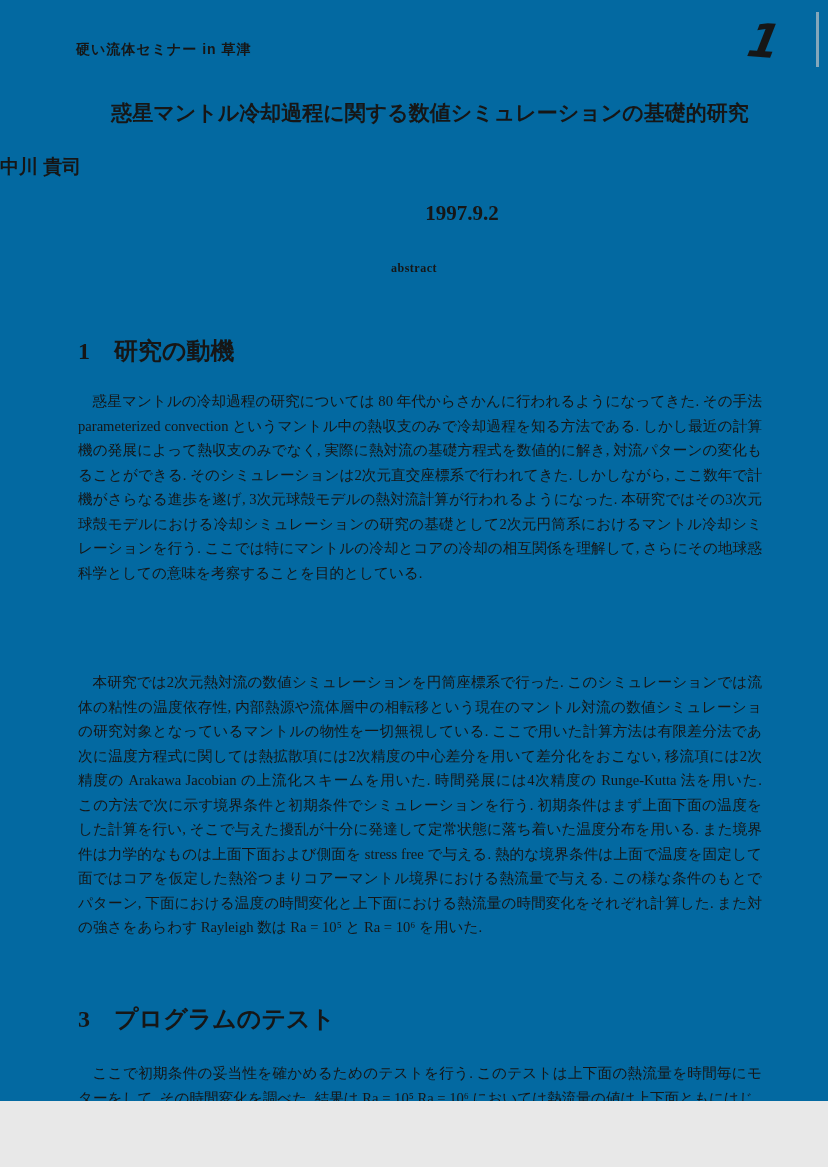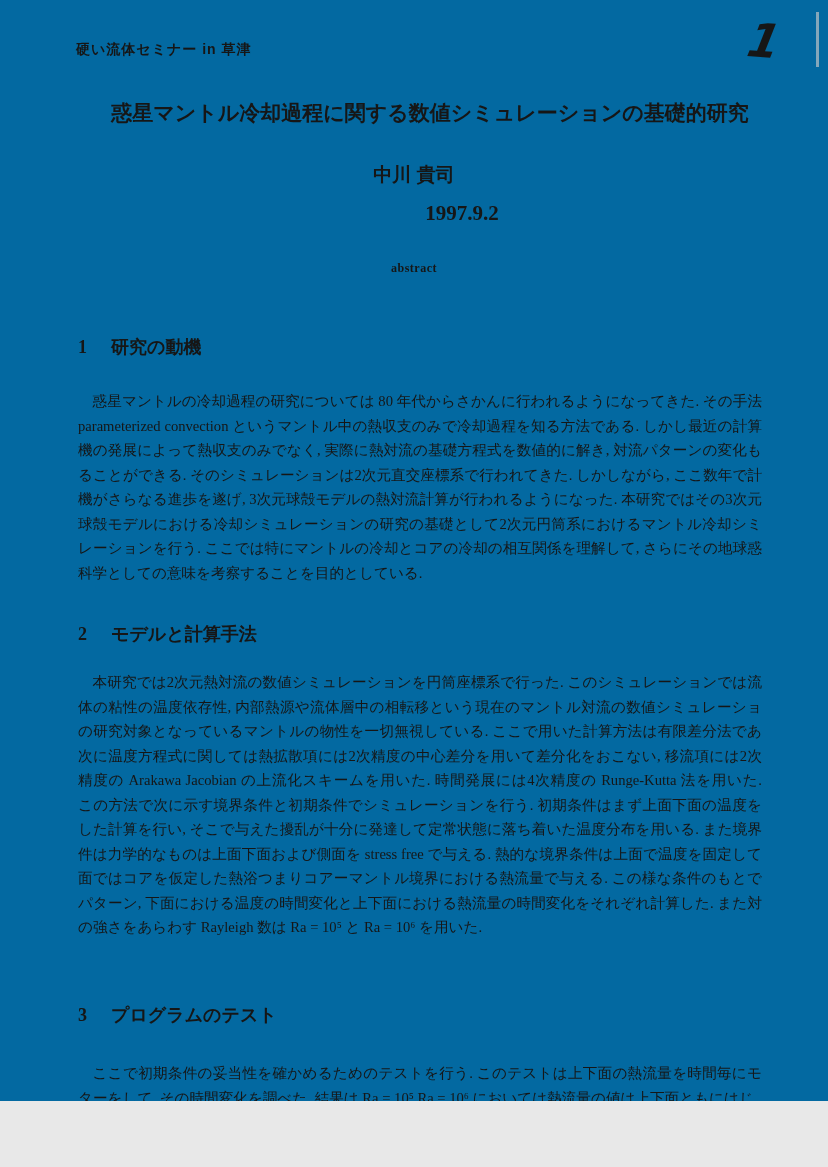--- a/index.html
+++ b/index.html
@@ -29,40 +29,39 @@
     width:3px; height:55px; background:#c9c9c9; opacity:.65;
   }
   .title {
     position:absolute; left:0; top:99px; width:100%;
     text-align:center;
     font-family:"Liberation Sans", sans-serif;
     font-weight:bold; font-size:21px;padding-left:16px;
   }
   .author {
     position:absolute; left:0; top:154px; width:100%;
-    text-align:center;
     font-family:"Liberation Sans", sans-serif;
-    font-weight:600; font-size:19px;margin-top:8px;
+    font-weight:600; font-size:19px;
   }
   .date {
     position:absolute; left:0; top:201px; width:100%;
     text-align:center;
     font-family:"Liberation Serif", serif;
     font-weight:bold; font-size:21px;padding-left:48px;
   }
   .abstract-label {
     position:absolute; left:0; top:261px; width:100%;
     text-align:center;
     font-family:"Liberation Serif", serif;
     font-weight:bold; font-size:12px; letter-spacing:.5px;
   }
   .section-heading {
     position:absolute; left:78px;
     font-family:"Liberation Sans", sans-serif;
-    font-weight:bold; font-size:18px;
+    font-weight:bold; font-size:24px;
     white-space:nowrap;
   }
   .section-heading .sec-num {
     font-family:"Liberation Serif", serif;
     display:inline-block; margin-right:24px;
   }
   .para {
     position:absolute; left:78px; width:684px;
     font-size:14.6px; line-height:24.55px;
     font-family:"Liberation Serif", serif;
@@ -106,23 +105,20 @@
     <div class="line indent">惑星マントルの冷却過程の研究については 80 年代からさかんに行われるようになってきた. その手法は</div>
     <div class="line">parameterized convection というマントル中の熱収支のみで冷却過程を知る方法である. しかし最近の計算</div>
     <div class="line">機の発展によって熱収支のみでなく, 実際に熱対流の基礎方程式を数値的に解き, 対流パターンの変化もみ</div>
     <div class="line">ることができる. そのシミュレーションは2次元直交座標系で行われてきた. しかしながら, ここ数年で計算</div>
     <div class="line">機がさらなる進歩を遂げ, 3次元球殻モデルの熱対流計算が行われるようになった. 本研究ではその3次元</div>
     <div class="line">球殻モデルにおける冷却シミュレーションの研究の基礎として2次元円筒系におけるマントル冷却シミュ</div>
     <div class="line">レーションを行う. ここでは特にマントルの冷却とコアの冷却の相互関係を理解して, さらにその地球惑星</div>
     <div class="line lastline">科学としての意味を考察することを目的としている.</div>
   </div>
 
-  <div class="section-heading" id="sec2">
-    <span class="sec-num">2</span><span>モデルと計算手法</span>
-  </div>
   <div class="para" id="para2">
     <div class="line indent">本研究では2次元熱対流の数値シミュレーションを円筒座標系で行った. このシミュレーションでは流</div>
     <div class="line">体の粘性の温度依存性, 内部熱源や流体層中の相転移という現在のマントル対流の数値シミュレーション</div>
     <div class="line">の研究対象となっているマントルの物性を一切無視している. ここで用いた計算方法は有限差分法である.</div>
     <div class="line">次に温度方程式に関しては熱拡散項には2次精度の中心差分を用いて差分化をおこない, 移流項には2次</div>
     <div class="line">精度の Arakawa Jacobian の上流化スキームを用いた. 時間発展には4次精度の Runge-Kutta 法を用いた.</div>
     <div class="line">この方法で次に示す境界条件と初期条件でシミュレーションを行う. 初期条件はまず上面下面の温度を固定</div>
     <div class="line">した計算を行い, そこで与えた擾乱が十分に発達して定常状態に落ち着いた温度分布を用いる. また境界条</div>
     <div class="line">件は力学的なものは上面下面および側面を stress free で与える. 熱的な境界条件は上面で温度を固定して下</div>
     <div class="line">面ではコアを仮定した熱浴つまりコアーマントル境界における熱流量で与える. この様な条件のもとで対流</div>

